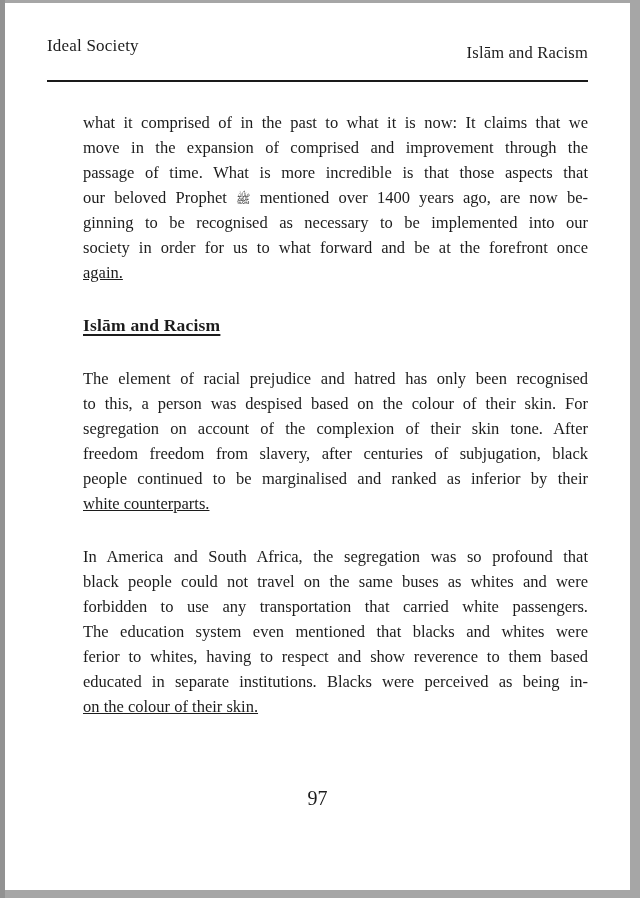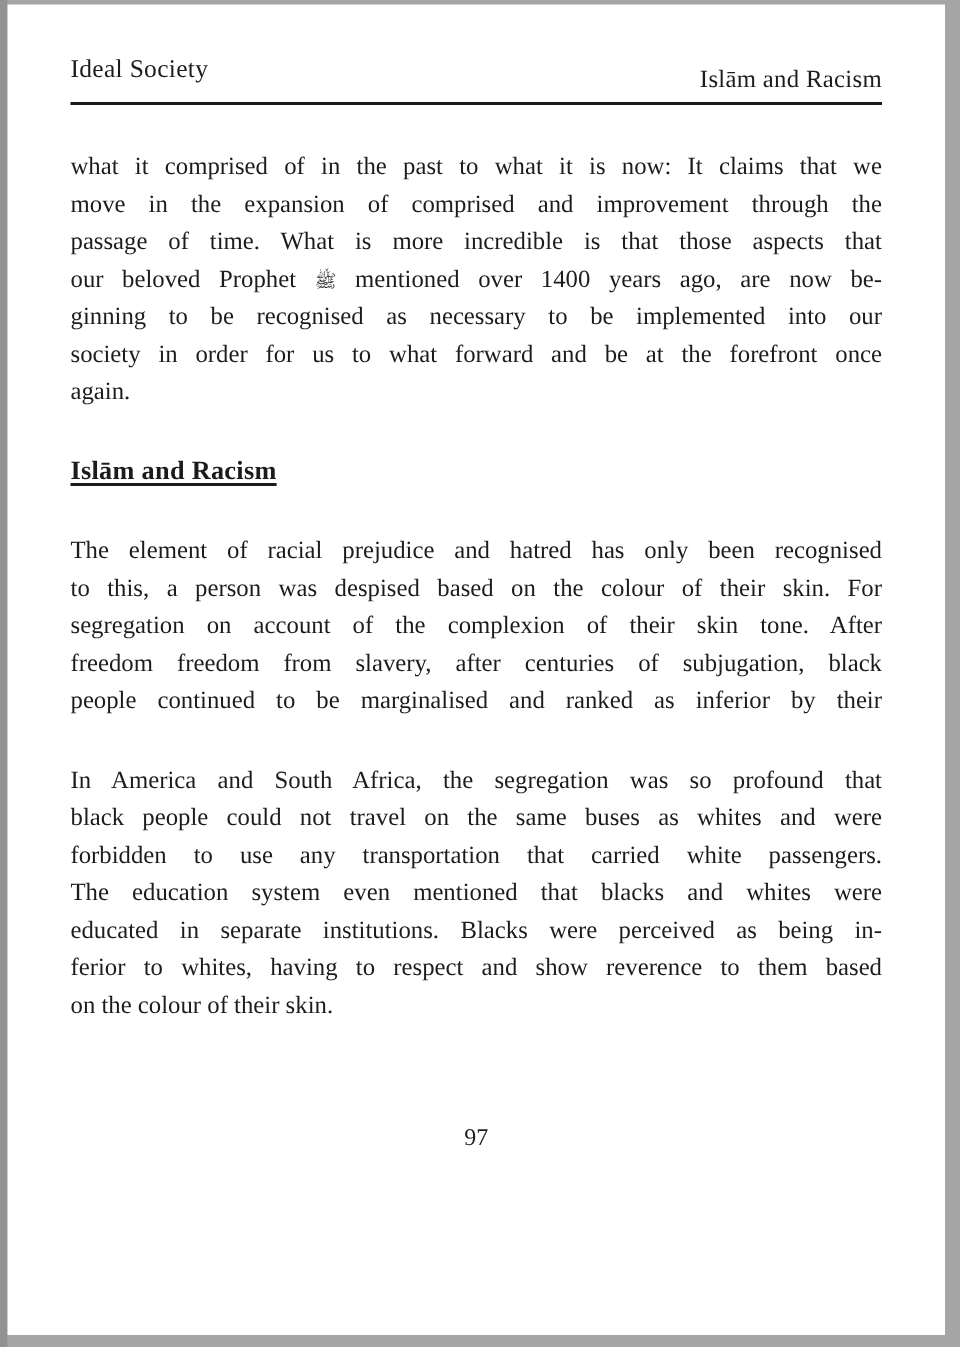--- a/index.html
+++ b/index.html
@@ -26,63 +26,64 @@
     background: #ffffff;
     padding: 0 42px;
     box-sizing: border-box;
     color: #1c1c1c;
   }
   .running-header {
     display: flex;
     justify-content: space-between;
     align-items: flex-end;
     margin-top: 40px;
-    padding-bottom: 5px;
+    padding-bottom: 17px;
     border-bottom: 2px solid #1a1a1a;
   }
   .running-header .hleft {
     font-size: 17px;
     position: relative;
     top: -7px;
     letter-spacing: 0.2px;
   }
   .running-header .hright {
     font-size: 16.5px;
     letter-spacing: 0.2px;
   }
-  .body-text { margin-top: 28px; }
+  .body-text { margin-top: 28px; margin-left: 36px; }
   .paragraph { margin: 0 0 28px 0; }
   .line {
     font-size: 16.5px;
     line-height: 25px;
     text-align: justify;
     text-align-last: justify;
     white-space: normal;
     overflow: hidden;
     height: 25px;
   }
   .line.last {
     text-align: right;
     text-align-last: left;
+    text-decoration: underline;
   }
   .pbuh { font-size: 12px; }
   .section-heading {
     font-size: 17.5px;
     font-weight: bold;
     line-height: 25px;
     margin: 0 0 28px 0;
     text-decoration: underline;
     text-decoration-thickness: 1.5px;
     text-underline-offset: 3px;
     letter-spacing: 0.2px;
   }
   .page-footer {
     margin-top: 68px;
     text-align: center;
-    font-size: 16px;
+    font-size: 20px;
   }
 </style>
 </head>
 <body>
 
 <div class="viewport">
   <div class="page">
 
     <div class="running-header">
       <span class="hleft">Ideal Society</span>
@@ -104,28 +105,29 @@
 
       <h2 class="section-heading">Islām and Racism</h2>
 
       <div>
           <div class="paragraph">
             <div class="line">The element of racial prejudice and hatred has only been recognised</div>
             <div class="line">to this, a person was despised based on the colour of their skin. For</div>
             <div class="line">segregation on account of the complexion of their skin tone. After</div>
             <div class="line">freedom freedom from slavery, after centuries of subjugation, black</div>
             <div class="line">people continued to be marginalised and ranked as inferior by their</div>
+            <div class="line last">white counterparts.</div>
           </div>
           <div class="paragraph">
             <div class="line">In America and South Africa, the segregation was so profound that</div>
             <div class="line">black people could not travel on the same buses as whites and were</div>
             <div class="line">forbidden to use any transportation that carried white passengers.</div>
             <div class="line">The education system even mentioned that blacks and whites were</div>
+            <div class="line">ferior to whites, having to respect and show reverence to them based</div>
             <div class="line">educated in separate institutions. Blacks were perceived as being in-</div>
-            <div class="line">ferior to whites, having to respect and show reverence to them based</div>
             <div class="line last">on the colour of their skin.</div>
           </div>
         </div>
     </div>
 
     <div class="page-footer">
       <span>97</span>
     </div>
 
   </div>

